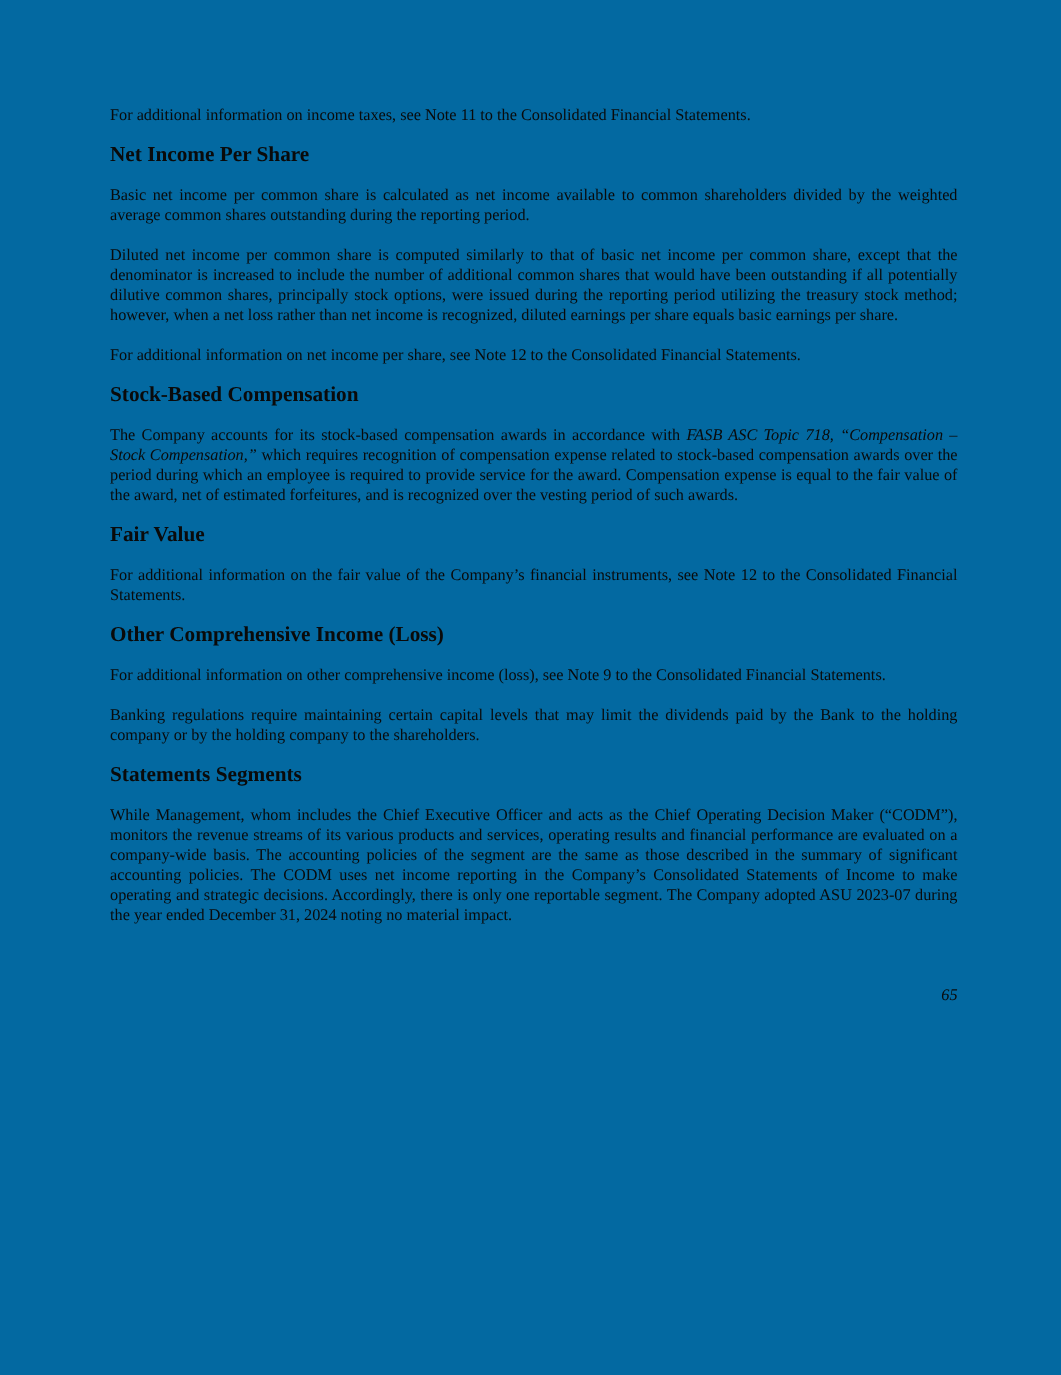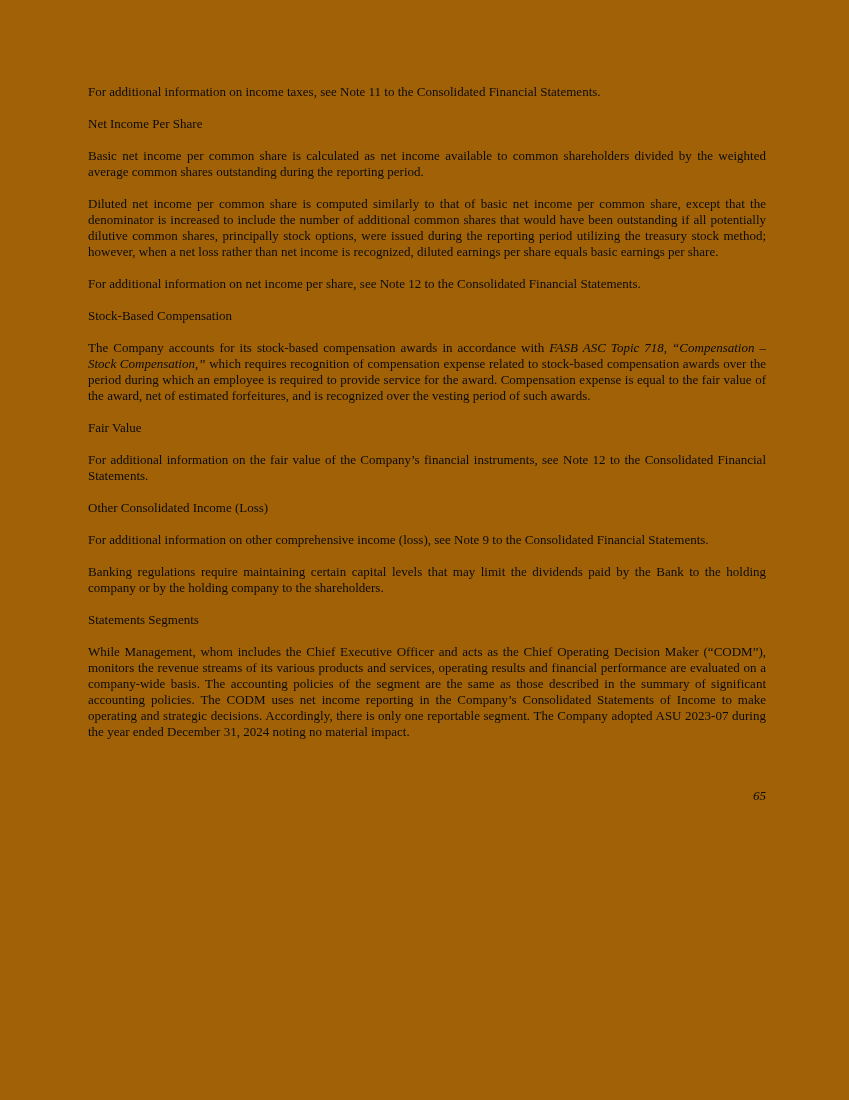--- a/index.html
+++ b/index.html
@@ -11,38 +11,38 @@
     width: 849px;
     height: 1100px;
     position: relative;
     overflow: hidden;
     font-family: "Liberation Serif", "DejaVu Serif", serif;
     color: #0a0a0a;
   }
   .page {
     position: absolute;
     inset: 0;
-    background: #a16207;
+    background: #0369a1;
   }
   .content {
     position: absolute;
     left: 88px;
     top: 84px;
     width: 678px;
   }
   .para {
     font-size: 13px;
     line-height: 16px;
     text-align: justify;
     margin: 0 0 16px 0;
   }
   .heading {
-    font-size: 13px;
+    font-size: 17px;
     line-height: 16px;
-    font-weight: normal;
+    font-weight: bold;
     text-align: left;
     margin: 0 0 16px 0;
   }
   .italic-cite {
     font-style: italic;
   }
   .page-number {
     font-size: 13px;
     line-height: 16px;
     text-align: right;
@@ -69,21 +69,21 @@
     <h2 class="heading">Stock-Based Compensation</h2>
 
     <p class="para"><span>The Company accounts for its stock-based compensation awards in accordance with </span><span class="italic-cite">FASB ASC Topic 718, “Compensation – Stock Compensation,”</span><span> which requires recognition of compensation expense related to stock-based compensation awards over the period during which an employee is required to provide service for the award. Compensation expense is equal to the fair value of the award, net of estimated forfeitures, and is recognized over the vesting period of such awards.</span></p>
 
 
     <h2 class="heading">Fair Value</h2>
 
 
     <p class="para">For additional information on the fair value of the Company’s financial instruments, see Note 12 to the Consolidated Financial Statements.</p>
 
-    <h2 class="heading">Other Consolidated Income (Loss)</h2>
+    <h2 class="heading">Other Comprehensive Income (Loss)</h2>
 
 
     <p class="para">For additional information on other comprehensive income (loss), see Note 9 to the Consolidated Financial Statements.</p>
 
 
     <p class="para">Banking regulations require maintaining certain capital levels that may limit the dividends paid by the Bank to the holding company or by the holding company to the shareholders.</p>
 
     <h2 class="heading">Statements Segments</h2>
 
     <p class="para">While Management, whom includes the Chief Executive Officer and acts as the Chief Operating Decision Maker (“CODM”), monitors the revenue streams of its various products and services, operating results and financial performance are evaluated on a company-wide basis. The accounting policies of the segment are the same as those described in the summary of significant accounting policies. The CODM uses net income reporting in the Company’s Consolidated Statements of Income to make operating and strategic decisions. Accordingly, there is only one reportable segment. The Company adopted ASU 2023-07 during the year ended December 31, 2024 noting no material impact.</p>

